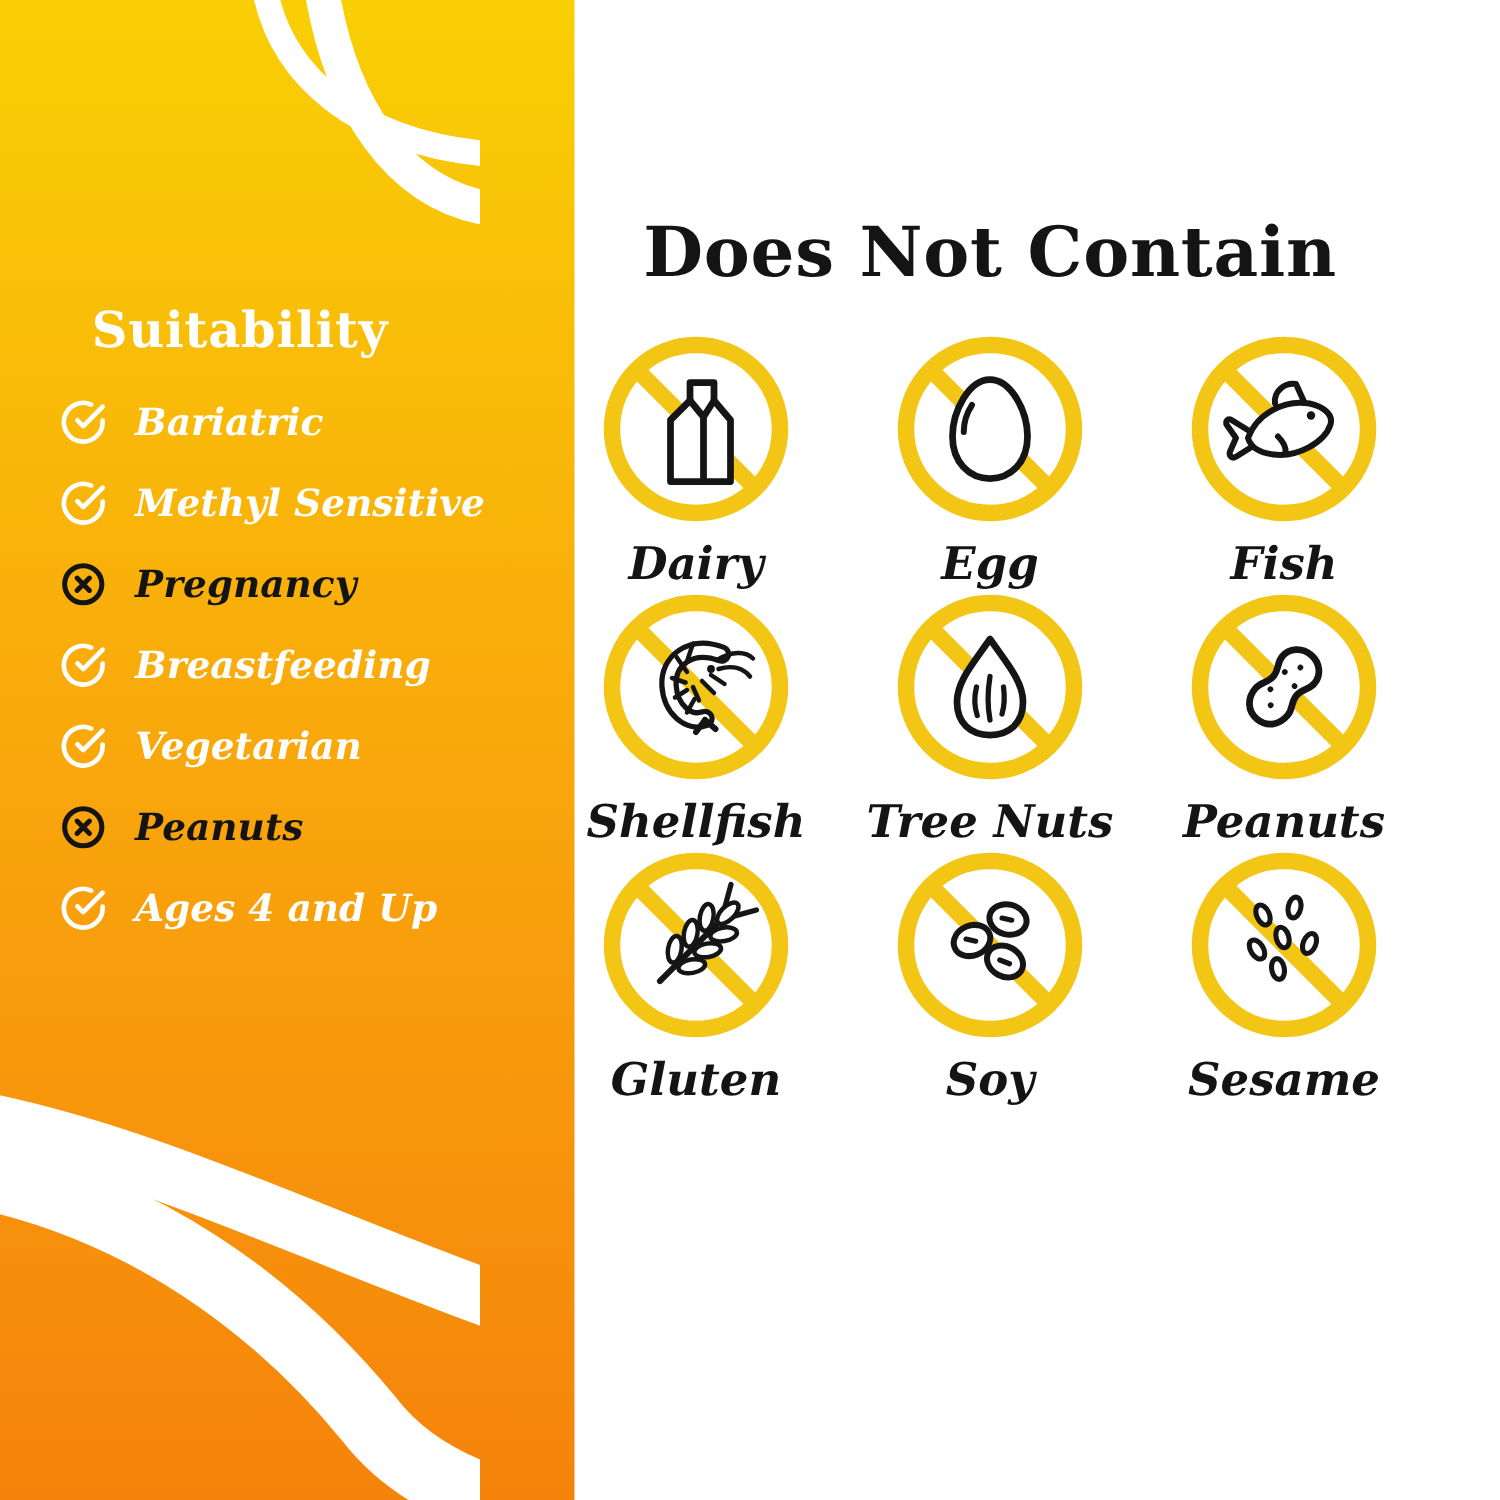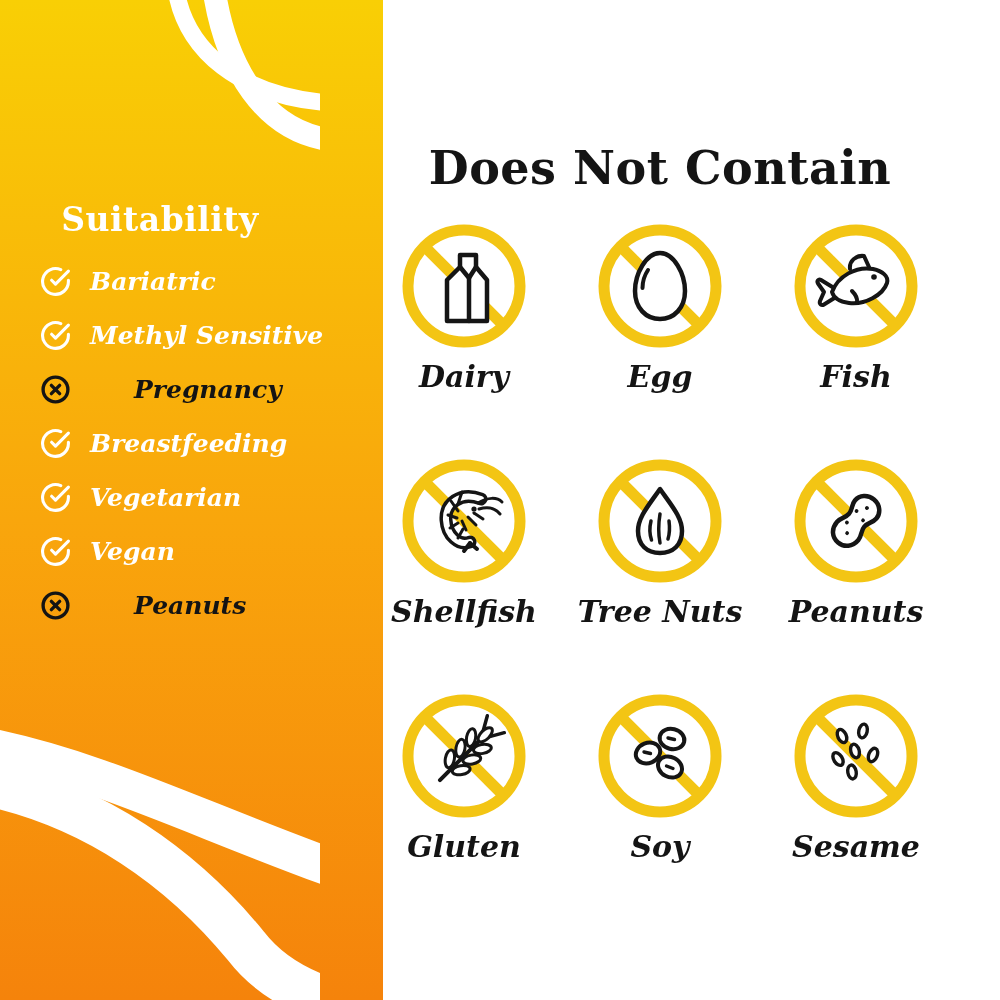--- a/index.html
+++ b/index.html
@@ -20,31 +20,30 @@
     text-align:center;color:#ffffff;font-size:33px;font-weight:700;
     letter-spacing:.5px;
   }
   .suit-list{
     position:absolute;left:40px;top:266px;display:flex;flex-direction:column;gap:23px;
   }
   .suit-row{display:flex;align-items:center;gap:19px;height:31px;}
   .suit-row .txt{
     font-size:25px;font-style:italic;font-weight:700;color:#ffffff;white-space:nowrap;
   }
-  .suit-row.no .txt{color:#141414;margin-left:44px;}
+  .suit-row.no .txt{color:#141414;}
   .suit-icon{width:31px;height:31px;flex:0 0 31px;}
   
   .main-title{
     position:absolute;left:320px;top:110px;width:680px;text-align:center;
     color:#141414;font-size:46px;font-weight:700;letter-spacing:.5px;
   }
   .allergen-grid{
     position:absolute;left:320px;top:224px;width:680px;
     display:grid;grid-template-columns:repeat(3,196px);justify-content:center;
-    row-gap:63px;
   }
   .allergen-cell{display:flex;flex-direction:column;align-items:center;}
   .allergen-cell svg.badge{width:124px;height:124px;display:block;}
   .allergen-label{
     margin-top:10px;font-size:30px;font-weight:700;font-style:italic;color:#141414;
     line-height:38px;white-space:nowrap;text-align:center;
   }
 </style>
 </head>
 <body>
@@ -103,36 +102,36 @@
     </div>
 
     <div class="suit-row">
       <svg class="suit-icon" viewBox="0 0 24 24" fill="none" stroke="#ffffff" stroke-width="2.4" stroke-linecap="round" stroke-linejoin="round">
           <path d="M22 11.08V12a10 10 0 1 1-5.93-9.14"></path>
           <polyline points="22 4 12 14.01 9 11.01"></polyline>
         </svg>
       <span class="txt">Vegetarian</span>
     </div>
 
-    <div class="suit-row">
-      <svg class="suit-icon" viewBox="0 0 24 24" fill="none" stroke="#ffffff" stroke-width="2.4" stroke-linecap="round" stroke-linejoin="round">
-          <path d="M22 11.08V12a10 10 0 1 1-5.93-9.14"></path>
-          <polyline points="22 4 12 14.01 9 11.01"></polyline>
-        </svg>
-      <span class="txt">Vegan</span>
-    </div>
 
     <div class="suit-row no">
       <svg class="suit-icon" viewBox="0 0 24 24" fill="none" stroke="#141414" stroke-width="2.6" stroke-linecap="round">
           <circle cx="12" cy="12" r="9.6"></circle>
           <path d="M8.8 8.8 L15.2 15.2 M15.2 8.8 L8.8 15.2"></path>
         </svg>
       <span class="txt">Peanuts</span>
     </div>
 
+    <div class="suit-row">
+      <svg class="suit-icon" viewBox="0 0 24 24" fill="none" stroke="#ffffff" stroke-width="2.4" stroke-linecap="round" stroke-linejoin="round">
+          <path d="M22 11.08V12a10 10 0 1 1-5.93-9.14"></path>
+          <polyline points="22 4 12 14.01 9 11.01"></polyline>
+        </svg>
+      <span class="txt">Ages 4 and Up</span>
+    </div>
 
   </div>
 </div>
 
 <h1 class="main-title">Does Not Contain</h1>
 
 <div class="allergen-grid">
 
   <div class="allergen-cell">
     <svg class="badge" viewBox="0 0 124 124">

